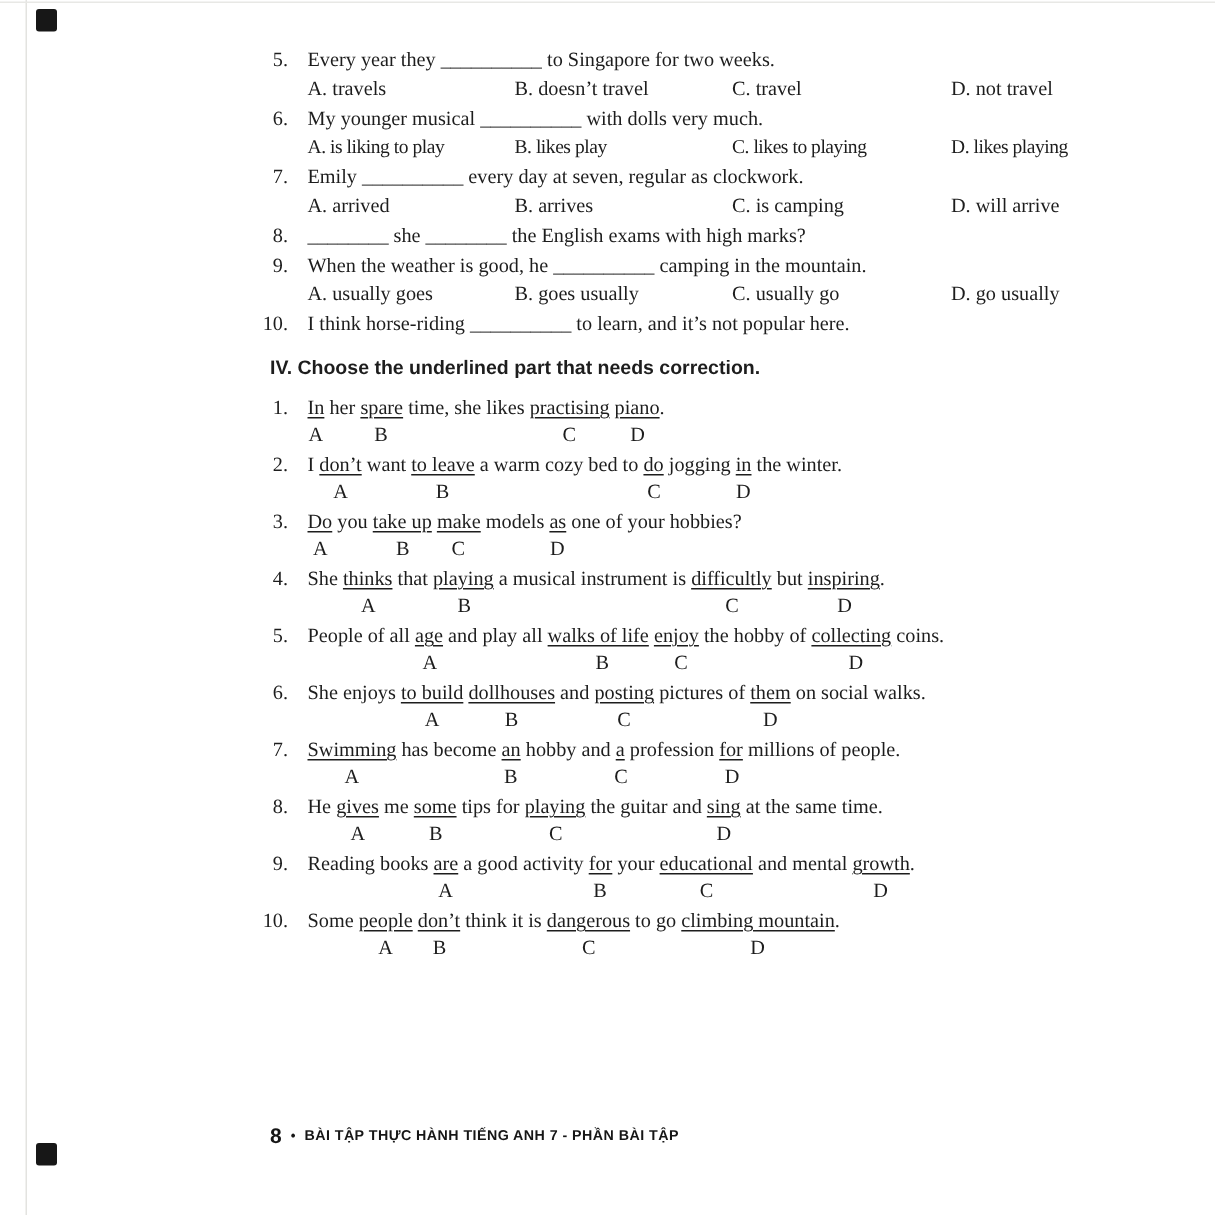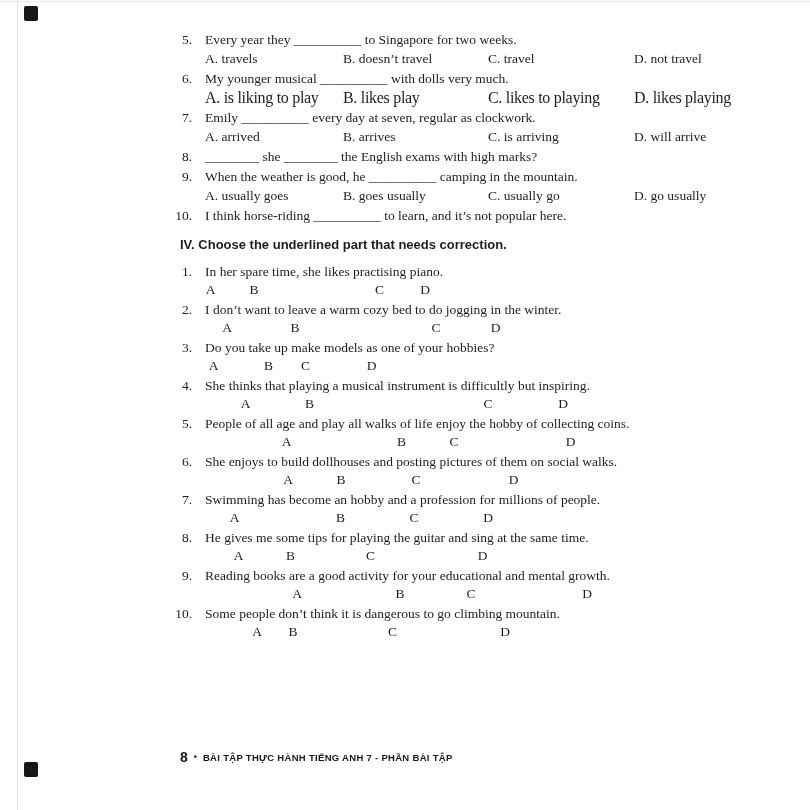--- a/index.html
+++ b/index.html
@@ -27,32 +27,32 @@
   .q-text, .sentence { flex: 1 1 auto; white-space: nowrap; }
 
   .mc-q { margin-bottom: 1px; }
   .opts {
     display: grid;
     grid-template-columns: 107px 114px 115px auto;
     margin-left: 39px;
     white-space: nowrap;
     gap: 31px;
   }
-  .opts.tight { font-size: 16px; letter-spacing: -0.3px; }
+  .opts.tight { font-size: 13px; letter-spacing: -0.3px; }
 
   .section-title {
     font-family: "Liberation Sans", "DejaVu Sans", sans-serif;
     font-weight: bold;
     font-size: 13px;
     margin: 10px 0 8px 14px;
     line-height: 19px;
   }
 
   .corr-q { position: relative; margin-bottom: 1px; }
-  .u { text-underline-offset: 2px; text-decoration-thickness: 1px; }
+  .u { text-decoration: underline; text-underline-offset: 2px; text-decoration-thickness: 1px; }
   .letters { position: relative; height: 18px; }
   .letter { position: absolute; top: -1px; transform: translateX(-50%); }
 
   .footer {
     position: absolute; left: 180px; top: 749px;
     font-family: "Liberation Sans", "DejaVu Sans", sans-serif;
     font-weight: bold;
     display: flex; align-items: center; gap: 6px;
     color: #161616;
   }
@@ -95,21 +95,21 @@
         </div>
       </div>
       <div class="mc-q">
         <div class="q-line">
           <span class="q-num">7.</span>
           <span class="q-text">Emily __________ every day at seven, regular as clockwork.</span>
         </div>
         <div class="opts">
           <span class="opt">A. arrived</span>
           <span class="opt">B. arrives</span>
-          <span class="opt">C. is arriving</span>
+          <span class="opt">C. is camping</span>
           <span class="opt">D. will arrive</span>
         </div>
       </div>
       <div class="mc-q">
         <div class="q-line">
           <span class="q-num">8.</span>
           <span class="q-text">________ she ________ the English exams with high marks?</span>
         </div>
       </div>
       <div class="mc-q">

